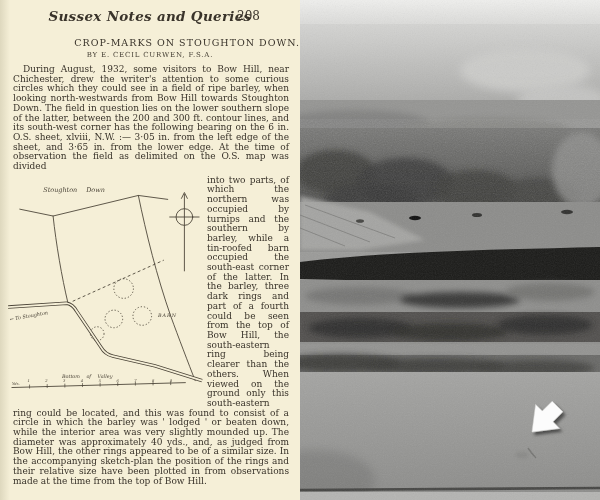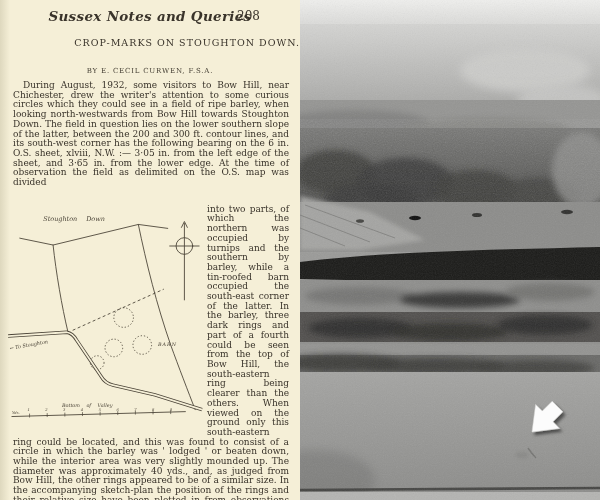--- a/index.html
+++ b/index.html
@@ -8,23 +8,23 @@
   
   .page{position:absolute;left:0;top:0;width:300px;height:500px;overflow:hidden;
         background:#f5efd7;color:#39332a;}
   .page .edge{position:absolute;left:0;top:0;width:10px;height:500px;
         background:linear-gradient(90deg,#ded8be,rgba(245,239,215,0));}
   .masthead{position:relative;padding-top:8px;height:22px;}
   .journal-title{text-align:center;font-style:italic;font-weight:bold;
         font-size:13.5px;letter-spacing:.3px;}
   .page-number{position:absolute;right:40px;top:9px;font-size:12px;}
   .article-title{text-align:right;font-size:9.5px;letter-spacing:1px;margin-top:7px;}
-  .byline{text-align:center;font-size:7px;letter-spacing:.8px;margin-top:19px;color:#453f34;}
+  .byline{text-align:center;font-size:7px;letter-spacing:.8px;margin-top:3px;color:#453f34;}
   .body-text{font-size:9px;line-height:9.7px;text-align:justify;}
-  .p1{margin:6px 11px 17px 13px;text-indent:10px;}
+  .p1{margin:6px 11px 4px 13px;text-indent:10px;}
   .flow{margin:1px 11px 0 13px;}
   .sketch{float:left;width:196px;height:226px;margin:2px 3px 0 -5px;}
   .sk-line{stroke:#4a4337;fill:none;stroke-width:.9;stroke-linecap:round;}
   .sk-dash{stroke:#4a4337;fill:none;stroke-width:.9;stroke-dasharray:3,2.6;}
   .sk-ring{stroke:#4a4337;fill:none;stroke-width:.9;stroke-dasharray:1.3,2;}
   .sk-road-outer{stroke:#4a4337;fill:none;stroke-width:3.4;}
   .sk-road-inner{stroke:#f5efd7;fill:none;stroke-width:1.8;}
   .sk-label{fill:#4a4337;font-family:"DejaVu Serif",serif;font-style:italic;}
   
   .photo{position:absolute;left:300px;top:0;width:300px;height:500px;}

